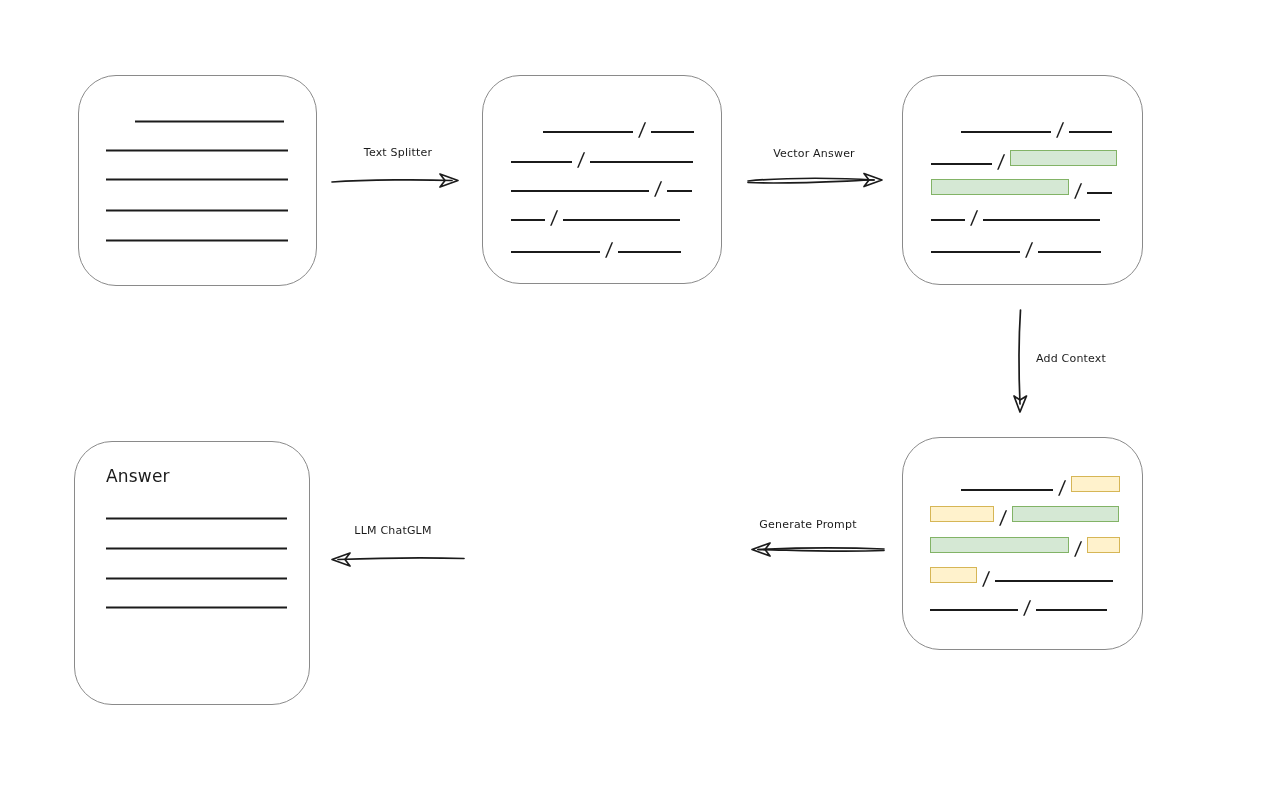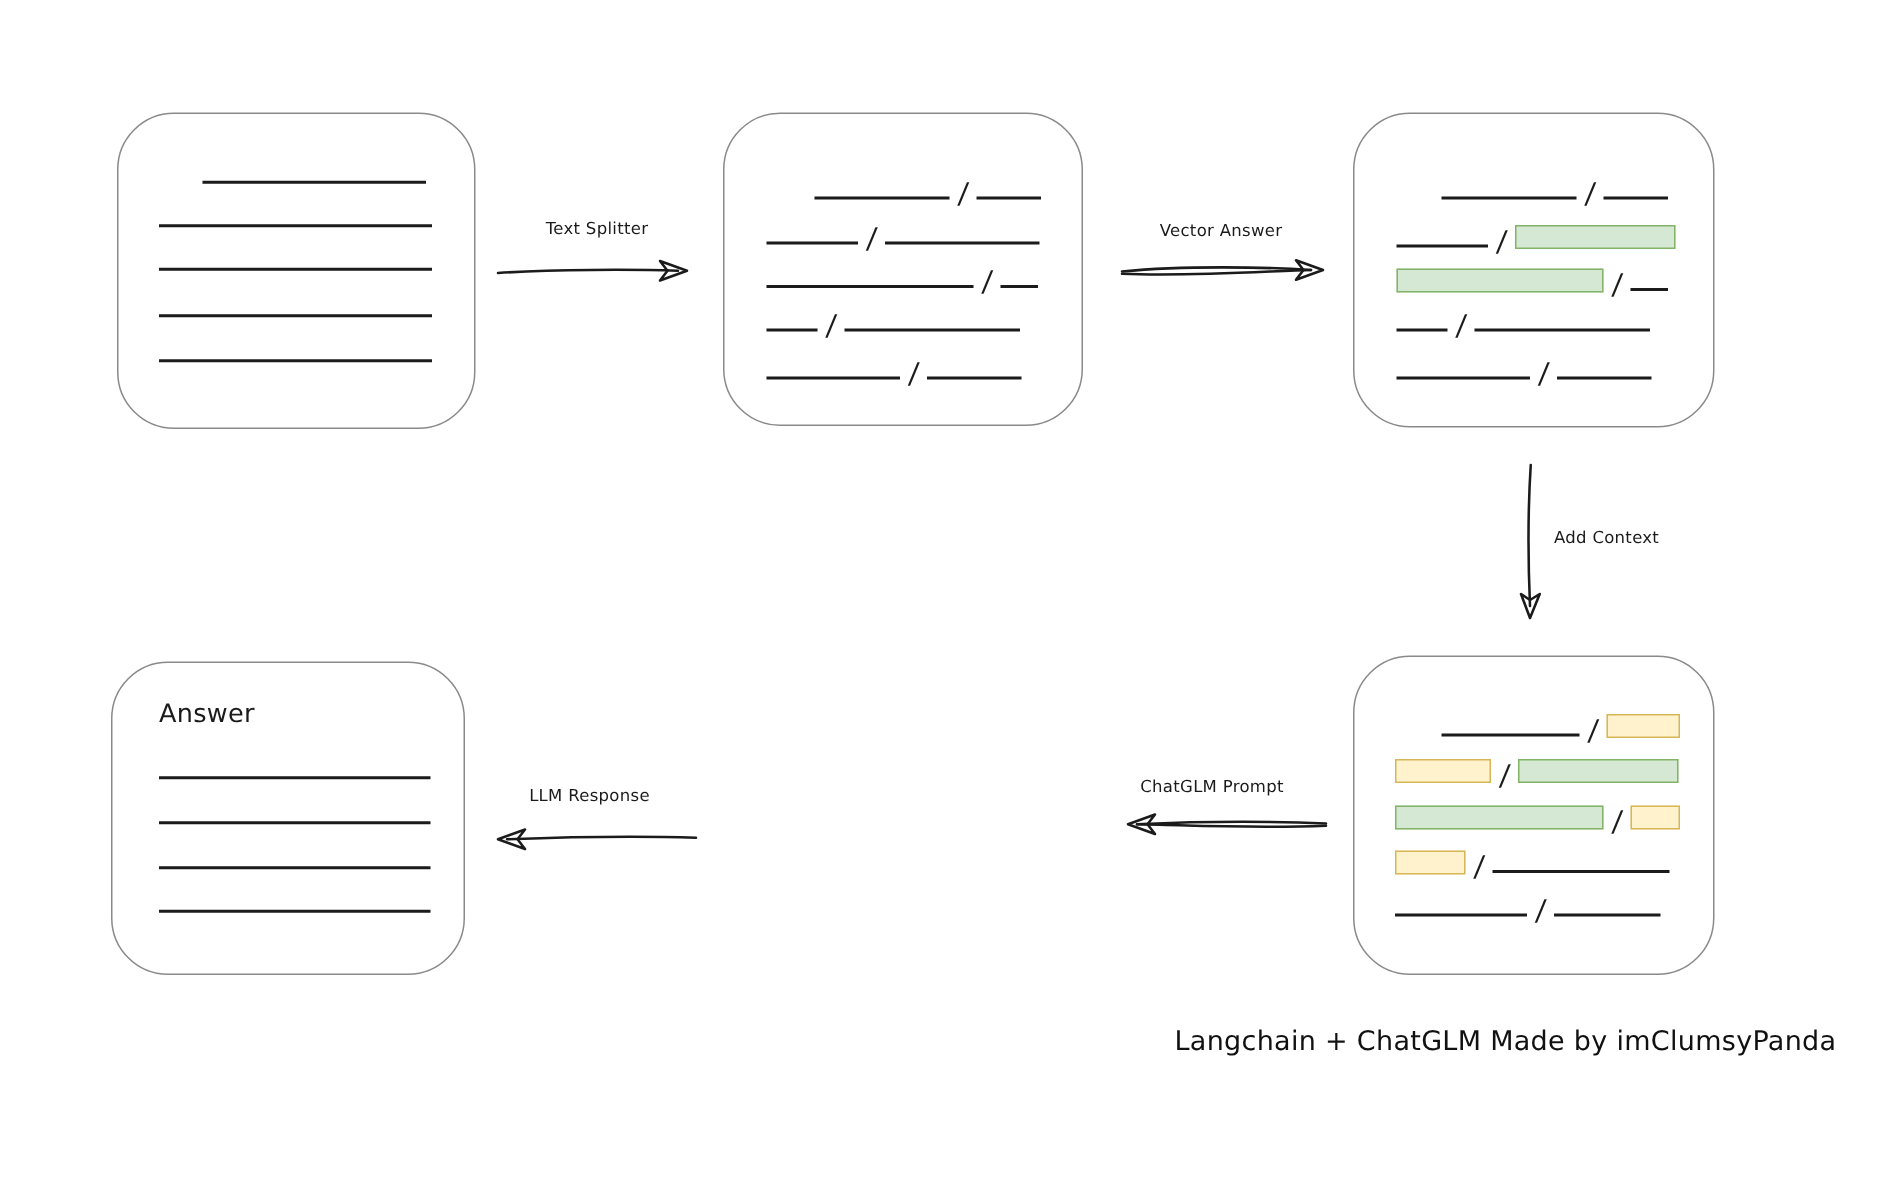--- a/index.html
+++ b/index.html
@@ -158,21 +158,21 @@
         <span class="hline" style="width: 118px;"></span>
       </div>
       <div class="row" style="left: 27px; top: 168px;">
         <span class="hline" style="width: 88px;"></span>
         <span class="slash">/</span>
         <span class="hline" style="width: 71px;"></span>
       </div>
     </div>
 
 
-  <div class="node" style="left:74px;top:441px;width:236px;height:209px">
+  <div class="node" style="left:74px;top:441px;width:236px;height:264px">
     <div class="node-label" style="left:31px;top:24px">Answer</div>
   <div class="row" style="left: 31px; top: 77px;">
         <span class="hline" style="width: 181px;"></span>
       </div>
       <div class="row" style="left: 31px; top: 107px;">
         <span class="hline" style="width: 181px;"></span>
       </div>
       <div class="row" style="left: 31px; top: 137px;">
         <span class="hline" style="width: 181px;"></span>
       </div>
@@ -193,28 +193,27 @@
     <path d="M4 14.5 C 50 16.5, 105 12.5, 130 12"></path>
     <path d="M120 5.5 L138 12 L120 18.5 L125 12 Z"></path>
   </svg>
 
   <div class="arrow-label left-align" style="left:1036px;top:352px">Add Context</div>
   <svg class="arrow" style="left:1008px;top:306px" width="24" height="116" viewBox="0 0 24 116">
     <path d="M12.5 4 C 10.5 35, 11 75, 12 98"></path>
     <path d="M6 90 L12 106 L18.5 90 L12 94 Z"></path>
   </svg>
 
-  <div class="arrow-label" style="left:728px;top:518px;width:160px">ChatGLM Prompt</div>
+  <div class="arrow-label" style="left:728px;top:518px;width:160px">Generate Prompt</div>
   <svg class="arrow" style="left:736px;top:538px" width="152" height="22" viewBox="0 0 152 22">
     <path d="M148 11 C 100 9, 55 10, 22 11.5"></path>
     <path d="M148 12.5 C 95 14.5, 55 12, 22 11.5"></path>
     <path d="M34 5 L16 11.5 L34 18 L29 11.5 Z"></path>
   </svg>
 
-  <div class="arrow-label" style="left:320px;top:524px;width:146px">LLM Response</div>
+  <div class="arrow-label" style="left:320px;top:524px;width:146px">LLM ChatGLM</div>
   <svg class="arrow" style="left:318px;top:548px" width="150" height="22" viewBox="0 0 150 22">
     <path d="M146 10.5 C 100 9, 60 10, 20 11.5"></path>
     <path d="M32 5 L14 11.5 L32 18 L27 11.5 Z"></path>
   </svg>
 
-  <div class="caption" style="left:783px;top:684px">Langchain + ChatGLM Made by imClumsyPanda</div>
 
 </div>
 
 </body></html>

